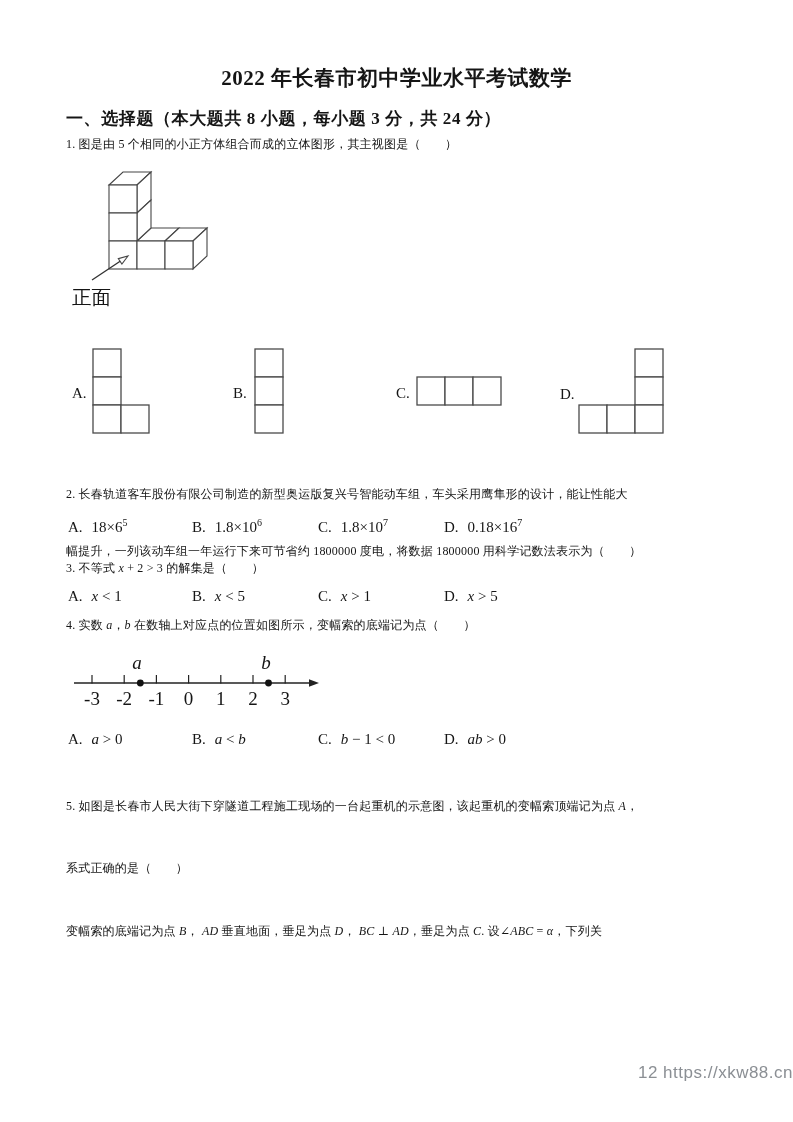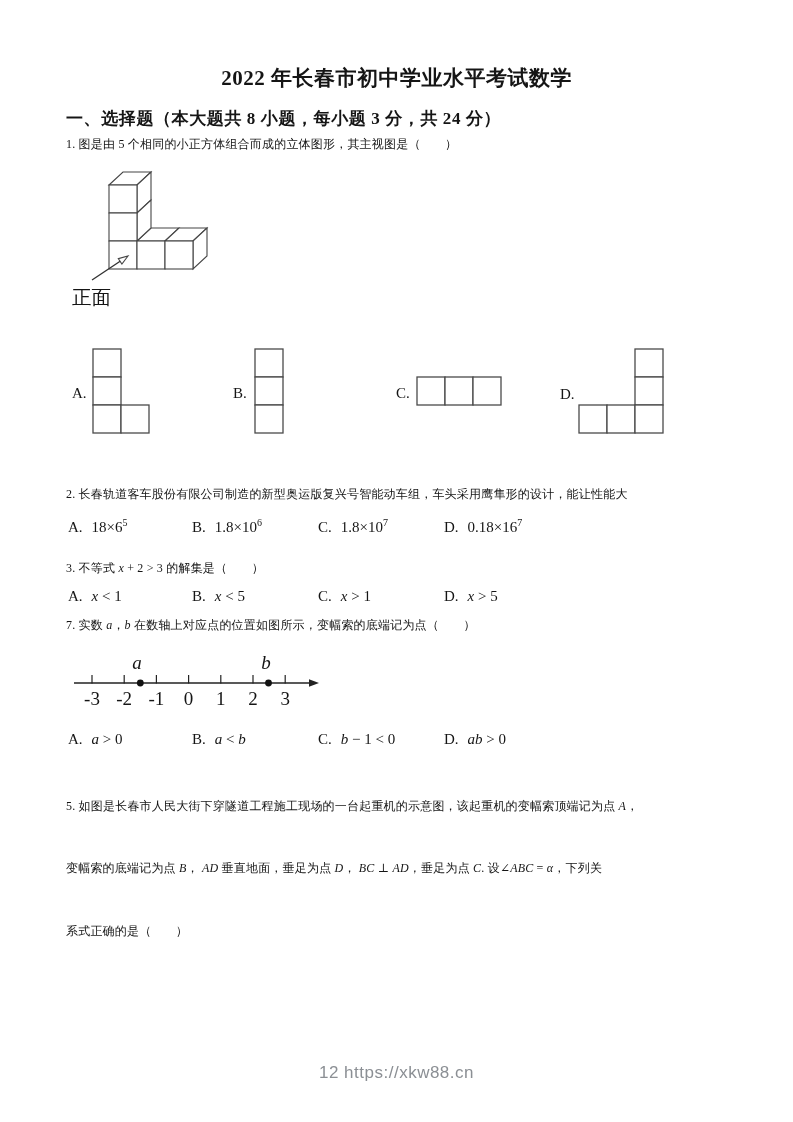--- a/index.html
+++ b/index.html
@@ -34,21 +34,21 @@
   .q1opts .opt-label { position:absolute; }
   .shape { position:absolute; }
   .shape rect { fill:#ffffff; stroke:#4a4a4a; stroke-width:1.3; }
   .cubes polygon, .cubes rect { fill:#ffffff; stroke:#454545; stroke-width:1.1; }
   .fig-label { font-size:19.5px; fill:#151515; }
   .nl-line { stroke:#222222; stroke-width:1.4; }
   .nl-tick { stroke:#222222; stroke-width:1.2; }
   .nl-num { font-size:19px; fill:#151515; text-anchor:middle; }
   .nl-var { font-size:19px; fill:#151515; text-anchor:middle; font-style:italic; }
   .footer {
-    position:absolute; top:1063px; left:0; width:793px; text-align:center;
+    position:absolute; top:1063px; left:0; width:793px; text-align:right;
     font-family:"Liberation Sans","DejaVu Sans",sans-serif;
     font-size:17px; color:#8b8f94; letter-spacing:0.5px;
   }
 </style>
 </head>
 <body>
 
 <div class="page">
 
   <div class="title">2022 年长春市初中学业水平考试数学</div>
@@ -106,20 +106,21 @@
       <rect x="57" y="1" width="28" height="28"></rect>
       <rect x="57" y="29" width="28" height="28"></rect>
       <rect x="1" y="57" width="28" height="28"></rect>
       <rect x="29" y="57" width="28" height="28"></rect>
       <rect x="57" y="57" width="28" height="28"></rect>
     </svg>
   </div>
 
   <div class="qtext" style="top:451px">
     <div class="qline"><span>2. 长春轨道客车股份有限公司制造的新型奥运版复兴号智能动车组，车头采用鹰隼形的设计，能让性能大</span></div>
+    <div class="qline"><span>幅提升，一列该动车组一年运行下来可节省约 1800000 度电，将数据 1800000 用科学记数法表示为（　　）</span></div>
   </div>
 
   <div class="opt-row" style="top:519px">
     <span class="opt c1">
       <span class="opt-label">A.</span>
       <span class="opt-body"><span>18×6</span><sup>5</sup></span>
     </span>
     <span class="opt c2">
       <span class="opt-label">B.</span>
       <span class="opt-body"><span>1.8×10</span><sup>6</sup></span>
@@ -148,21 +149,21 @@
     <span class="opt c3">
       <span class="opt-label">C.</span>
       <span class="opt-body"><span class="mi">x</span><span> &gt; 1</span></span>
     </span>
     <span class="opt">
       <span class="opt-label">D.</span>
       <span class="opt-body"><span class="mi">x</span><span> &gt; 5</span></span>
     </span>
   </div>
 
-  <div class="qtext" style="top:617px"><span>7. 实数 </span><span class="mi">a</span><span>，</span><span class="mi">b</span><span> 在数轴上对应点的位置如图所示，变幅索的底端记为点（　　）</span></div>
+  <div class="qtext" style="top:617px"><span>4. 实数 </span><span class="mi">a</span><span>，</span><span class="mi">b</span><span> 在数轴上对应点的位置如图所示，变幅索的底端记为点（　　）</span></div>
 
   <svg class="abs" style="left:66px;top:652px" width="270" height="64" viewBox="0 0 270 64">
     <line class="nl-line" x1="8" y1="31" x2="248" y2="31"></line>
     <path d="M253,31 L243,27.2 L243,34.8 Z" fill="#222"></path>
     <line class="nl-tick" x1="26" y1="23" x2="26" y2="31.5"></line>
     <line class="nl-tick" x1="58.2" y1="23" x2="58.2" y2="31.5"></line>
     <line class="nl-tick" x1="90.4" y1="23" x2="90.4" y2="31.5"></line>
     <line class="nl-tick" x1="122.6" y1="23" x2="122.6" y2="31.5"></line>
     <line class="nl-tick" x1="154.8" y1="23" x2="154.8" y2="31.5"></line>
     <line class="nl-tick" x1="187" y1="23" x2="187" y2="31.5"></line>
@@ -194,19 +195,19 @@
       <span class="opt-body"><span class="mi">b</span><span> − 1 &lt; 0</span></span>
     </span>
     <span class="opt">
       <span class="opt-label">D.</span>
       <span class="opt-body"><span class="mi">ab</span><span> &gt; 0</span></span>
     </span>
   </div>
 
   <div class="qtext" style="top:760px">
     <div class="qline5"><span>5. 如图是长春市人民大街下穿隧道工程施工现场的一台起重机的示意图，该起重机的变幅索顶端记为点 </span><span class="mi">A</span><span>，</span></div>
+    <div class="qline5"><span>系式正确的是（　　）</span></div>
     <div class="qline5"><span>变幅索的底端记为点 </span><span class="mi">B</span><span>， </span><span class="mi">AD</span><span> 垂直地面，垂足为点 </span><span class="mi">D</span><span>， </span><span class="mi">BC</span><span> ⊥ </span><span class="mi">AD</span><span>，垂足为点 </span><span class="mi">C</span><span>. 设∠</span><span class="mi">ABC</span><span> = </span><span class="mi">α</span><span>，下列关</span></div>
-    <div class="qline5"><span>系式正确的是（　　）</span></div>
   </div>
 
   <div class="footer">12 https://xkw88.cn</div>
 
 </div>
 
 </body></html>

